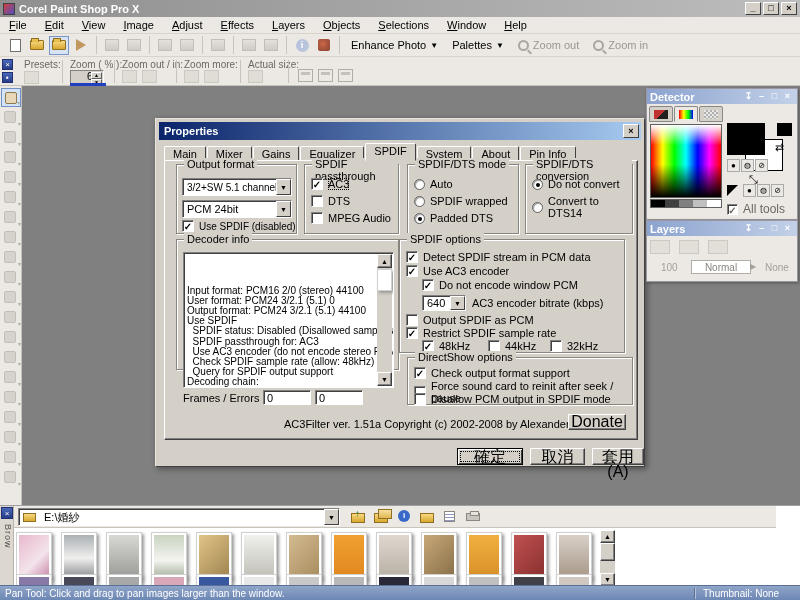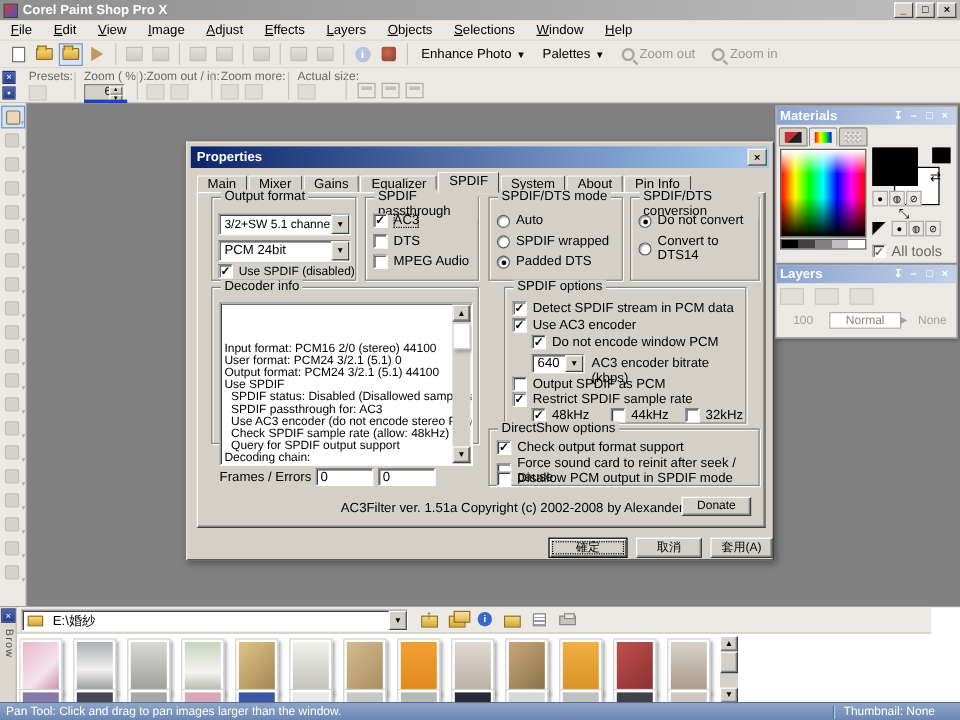--- a/index.html
+++ b/index.html
@@ -103,21 +103,21 @@
   .listbox { position:absolute; left:6px; top:12px; width:211px; height:136px; background:#fff;
     border:1px solid; border-color:#808080 #fff #fff #808080; box-shadow:inset 1px 1px 0 #404040;
     overflow:hidden; }
   .listbox .lines { position:absolute; left:3px; top:2px; right:17px; font-size:10px; line-height:10.2px; white-space:pre; color:#000; }
   .vscroll { position:absolute; right:1px; top:1px; bottom:1px; width:15px; background:#d4d0c8; }
   .vscroll .arrow { position:absolute; left:0; width:15px; height:14px; font-size:7px; line-height:13px; }
   .vscroll .thumb { position:absolute; left:0; top:15px; width:15px; height:22px; }
   .field { position:absolute; background:#fff; border:1px solid; border-color:#808080 #fff #fff #808080;
     box-shadow:inset 1px 1px 0 #404040; padding:1px 3px; color:#000; }
 
-  .dlg-btn { position:absolute; height:17px; font-size:10px; line-height:15px; }
+  .dlg-btn { position:absolute; height:17px; font-size:16px; line-height:15px; }
   .default-btn { border:1px solid #000; box-shadow:inset 1px 1px 0 #fff, inset -1px -1px 0 #404040; }
   .default-btn .inner { outline:1px dotted #000; outline-offset:-3px; display:block; height:100%; }
 
   
   .palette { background:#ece9e5; border:1px solid #9a97a0; box-shadow:1px 1px 3px rgba(0,0,0,.35); }
   .pal-title { height:15px; background:linear-gradient(90deg,#8ba3cf,#c3d1e8); color:#fff; font-weight:bold;
     font-size:11px; display:flex; align-items:center; padding:0 3px; }
   .pal-title .sp { flex:1; }
   .pal-ico { width:13px; height:12px; font-size:9px; line-height:11px; text-align:center; color:#fff; }
   #materials { left:646px; top:88px; width:152px; height:132px; }
@@ -414,21 +414,21 @@
         <div class="arrow btn" style="top:0">▲</div>
         <div class="thumb btn"></div>
         <div class="arrow btn" style="bottom:0">▼</div>
       </div>
     </div>
     <span class="dlg-label" style="left:6px; top:152px">Frames / Errors</span>
     <div class="field" style="left:86px; top:150px; width:48px; height:15px">0</div>
     <div class="field" style="left:138px; top:150px; width:48px; height:15px">0</div>
   </div>
 
-  <div class="group" style="left:264px; top:120px; width:202px; height:114px">
+  <div class="group" style="left:243px; top:120px; width:226px; height:114px">
     <span class="legend">SPDIF options</span>
     <div class="cb checked" style="left:6px; top:11px">
       <span class="cb-box"></span>
         <span>Detect SPDIF stream in PCM data</span>
     </div>
     <div class="cb checked" style="left:6px; top:25px">
       <span class="cb-box"></span>
         <span>Use AC3 encoder</span>
     </div>
     <div class="cb checked" style="left:22px; top:39px">
@@ -483,21 +483,21 @@
 
   <div class="btn dlg-btn default-btn" style="left:301px; top:329px; width:66px">
       <span class="inner">確定</span>
     </div>
   <div class="btn dlg-btn" style="left:374px; top:329px; width:55px">取消</div>
   <div class="btn dlg-btn" style="left:436px; top:329px; width:52px">套用(A)</div>
 </div>
 
 <div class="abs palette" id="materials">
   <div class="pal-title">
-    <span>Materials</span>
+    <span>Detector</span>
       <span class="sp"></span>
     <span class="pal-ico">↧</span>
     <span class="pal-ico">–</span>
     <span class="pal-ico">□</span>
     <span class="pal-ico">×</span>
   </div>
   <div class="mat-tabs">
     <div class="mat-tab">
         <div class="mi" style="background:linear-gradient(135deg,#c03030 50%,#202020 50%)"></div>
       </div>

